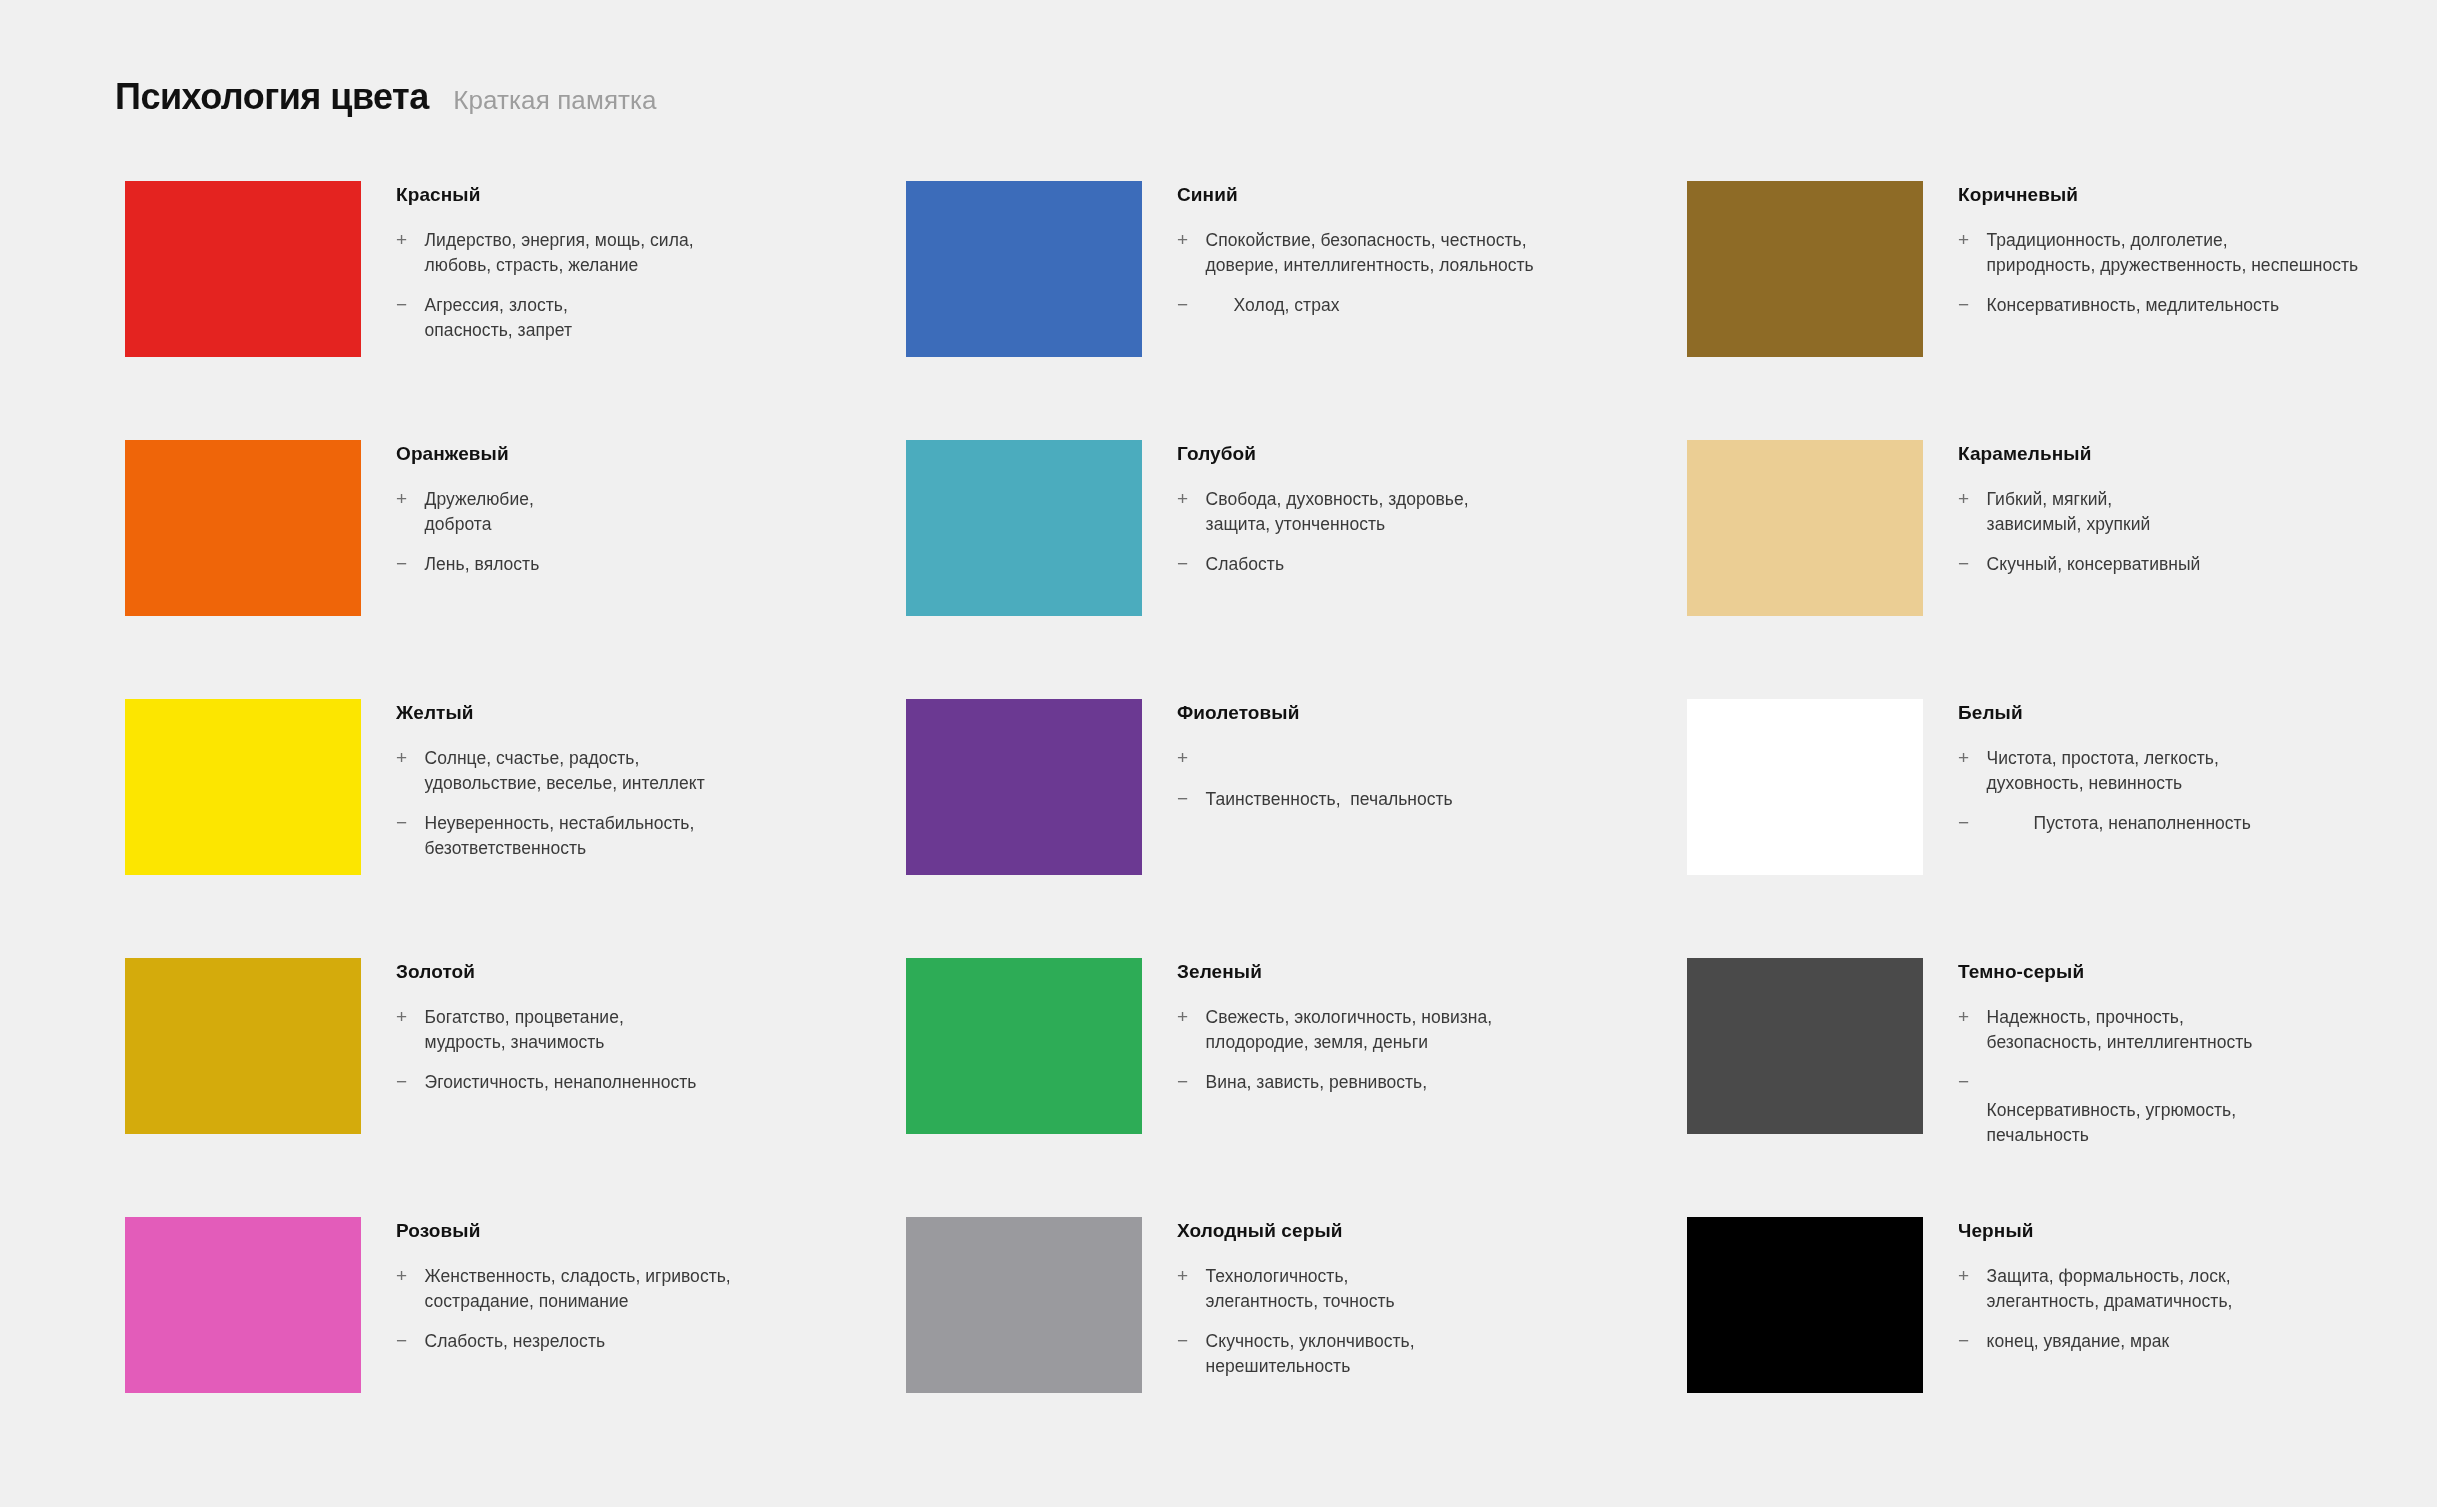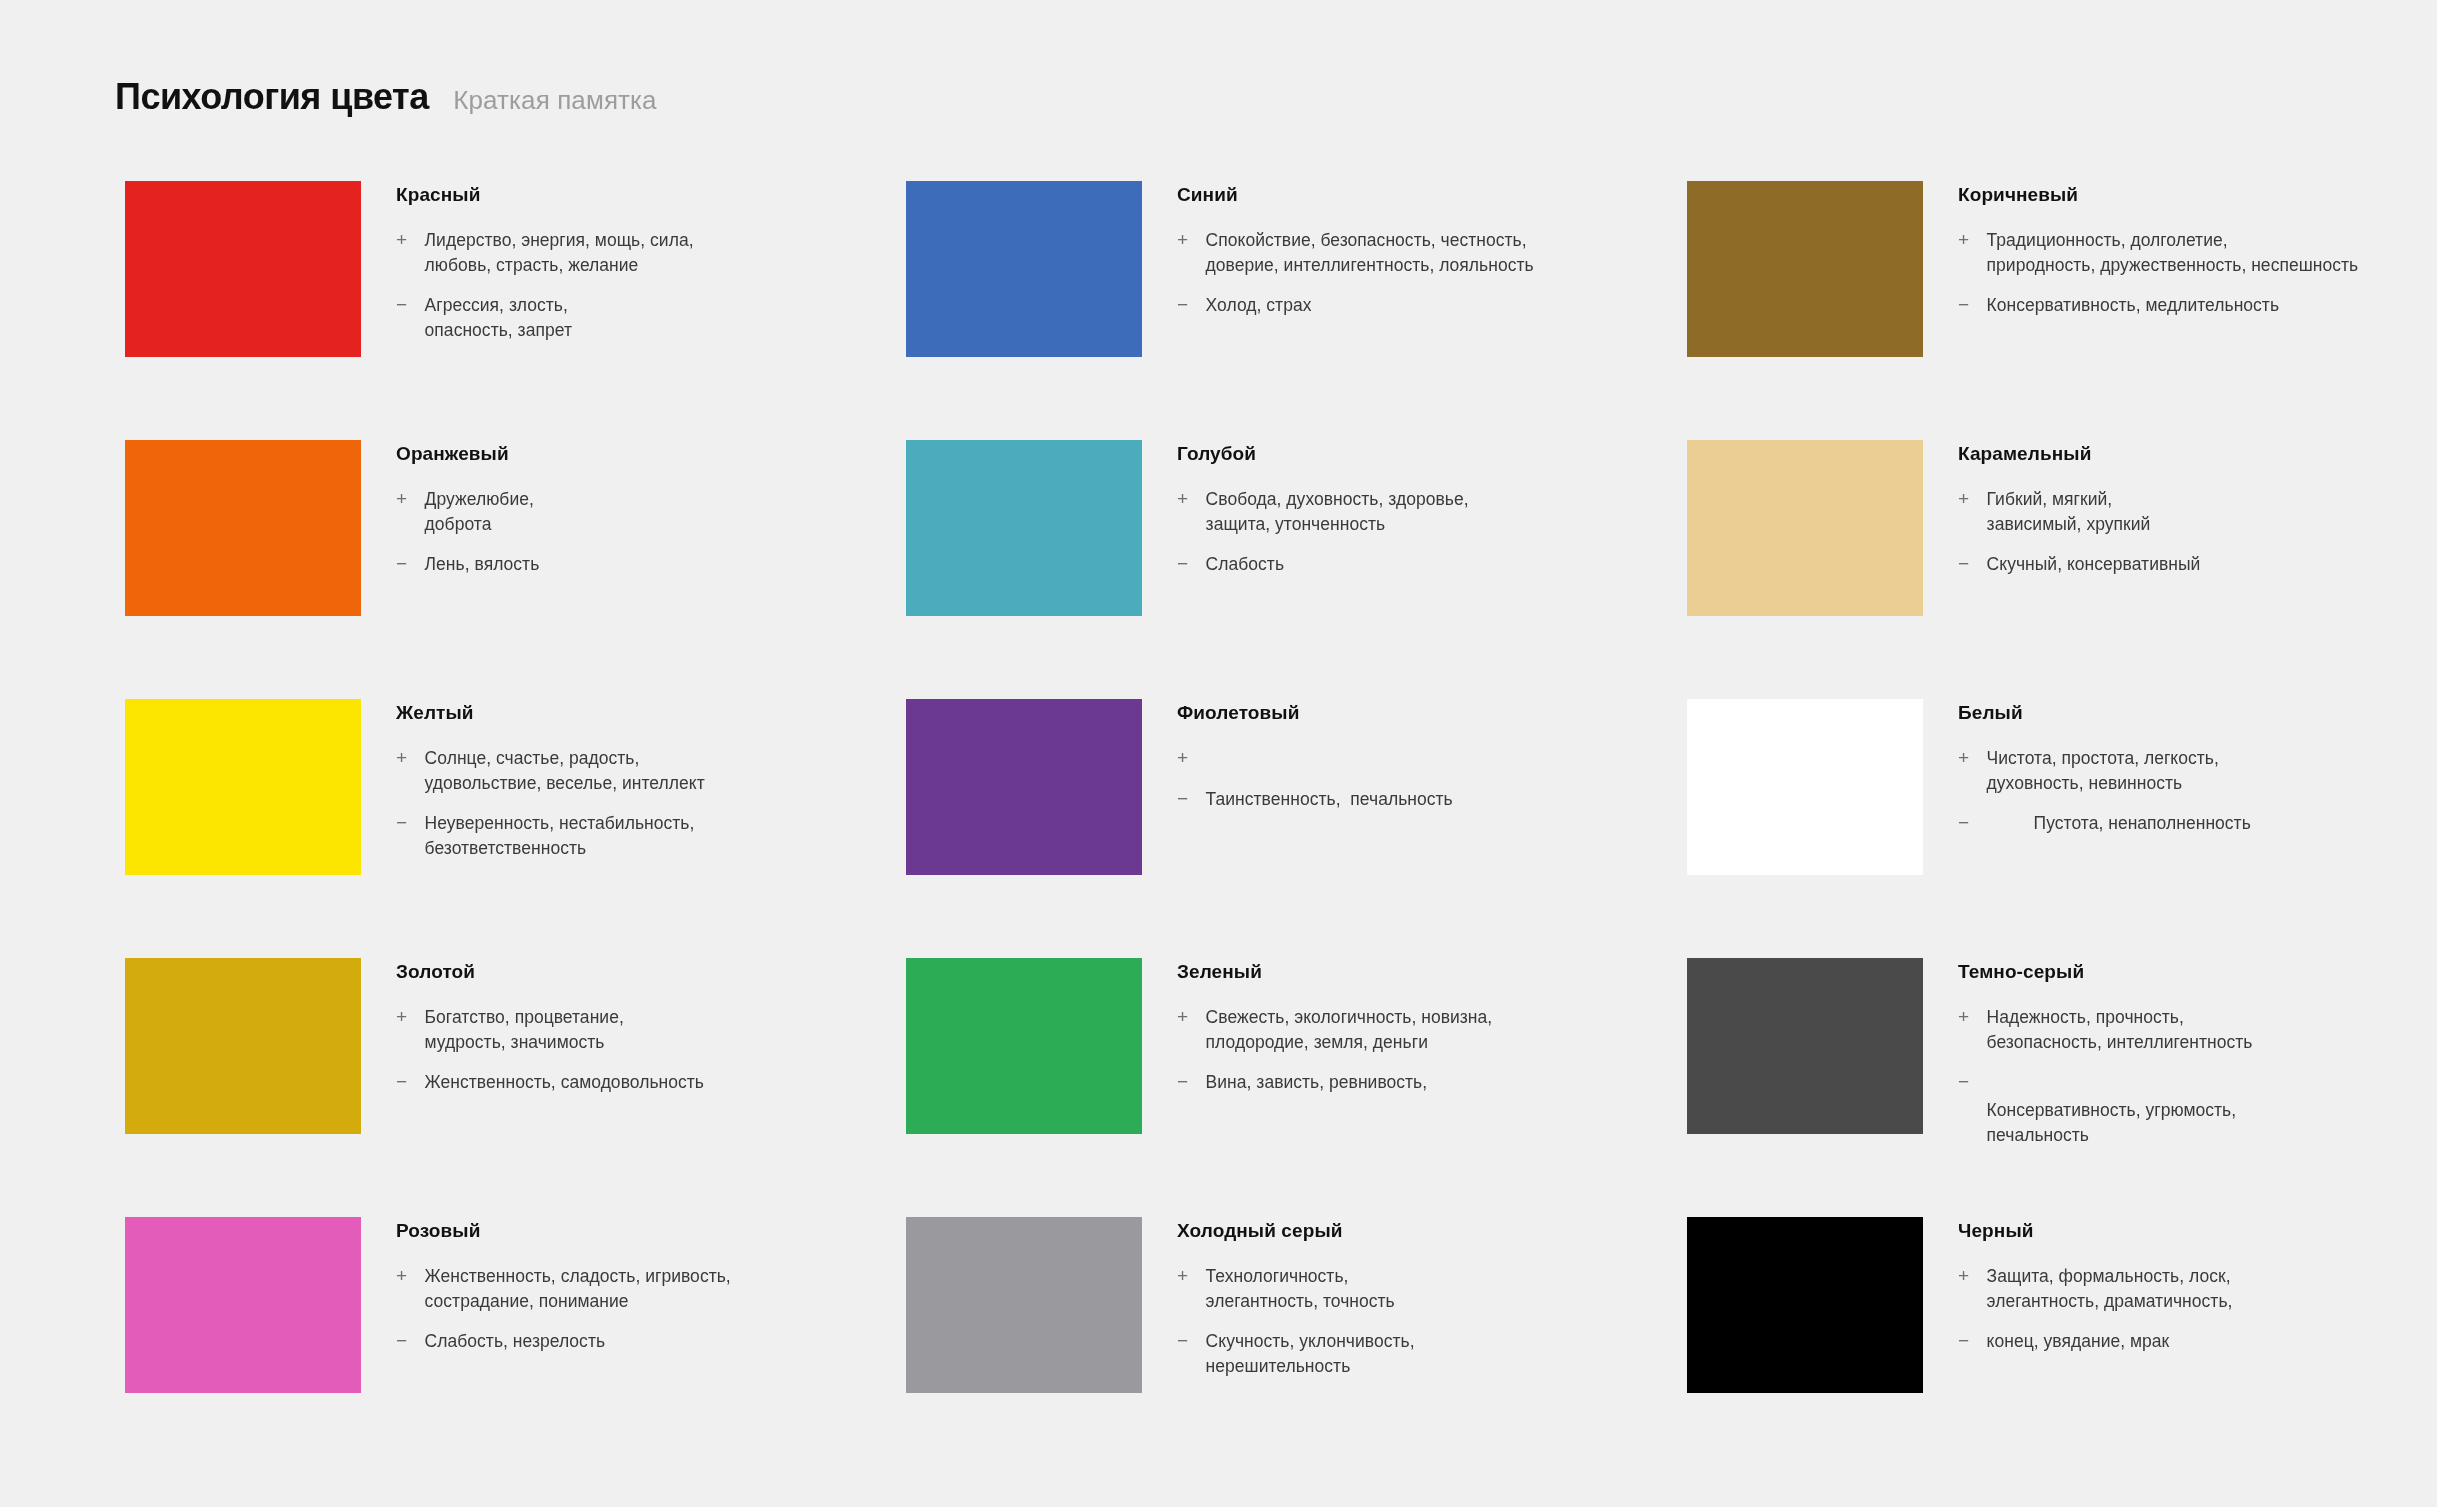--- a/index.html
+++ b/index.html
@@ -153,21 +153,21 @@
         <div class="swatch" style="background: rgb(60, 108, 186);"></div>
         <div class="card-body">
           <div class="card-title">Синий</div>
           <div class="trait trait-positive">
             <span class="trait-sign" style="color: rgb(111, 111, 111);">+</span>
             <span class="trait-text" style="color: rgb(58, 58, 58);">Спокойствие, безопасность, честность,
 доверие, интеллигентность, лояльность</span>
           </div>
           <div class="trait trait-negative">
             <span class="trait-sign" style="color: rgb(111, 111, 111);">−</span>
-            <span class="trait-text" style="color: rgb(58, 58, 58);">Холод, страх</span>
+            <span class="trait-text" style="color: rgb(58, 58, 58); margin-left: 28px;">Холод, страх</span>
           </div>
         </div>
       </div>
       <div class="card">
         <div class="swatch" style="background: rgb(142, 107, 38);"></div>
         <div class="card-body">
           <div class="card-title">Коричневый</div>
           <div class="trait trait-positive">
             <span class="trait-sign" style="color: rgb(111, 111, 111);">+</span>
             <span class="trait-text" style="color: rgb(58, 58, 58);">Традиционность, долголетие,
@@ -272,21 +272,21 @@
         <div class="swatch" style="background: rgb(212, 171, 12);"></div>
         <div class="card-body">
           <div class="card-title">Золотой</div>
           <div class="trait trait-positive">
             <span class="trait-sign" style="color: rgb(111, 111, 111);">+</span>
             <span class="trait-text" style="color: rgb(58, 58, 58);">Богатство, процветание,
 мудрость, значимость</span>
           </div>
           <div class="trait trait-negative">
             <span class="trait-sign" style="color: rgb(111, 111, 111);">−</span>
-            <span class="trait-text" style="color: rgb(58, 58, 58);">Женственность, самодовольность</span>
+            <span class="trait-text" style="color: rgb(58, 58, 58);">Эгоистичность, ненаполненность</span>
           </div>
         </div>
       </div>
       <div class="card">
         <div class="swatch" style="background: rgb(45, 172, 86);"></div>
         <div class="card-body">
           <div class="card-title">Зеленый</div>
           <div class="trait trait-positive">
             <span class="trait-sign" style="color: rgb(111, 111, 111);">+</span>
             <span class="trait-text" style="color: rgb(58, 58, 58);">Свежесть, экологичность, новизна,

